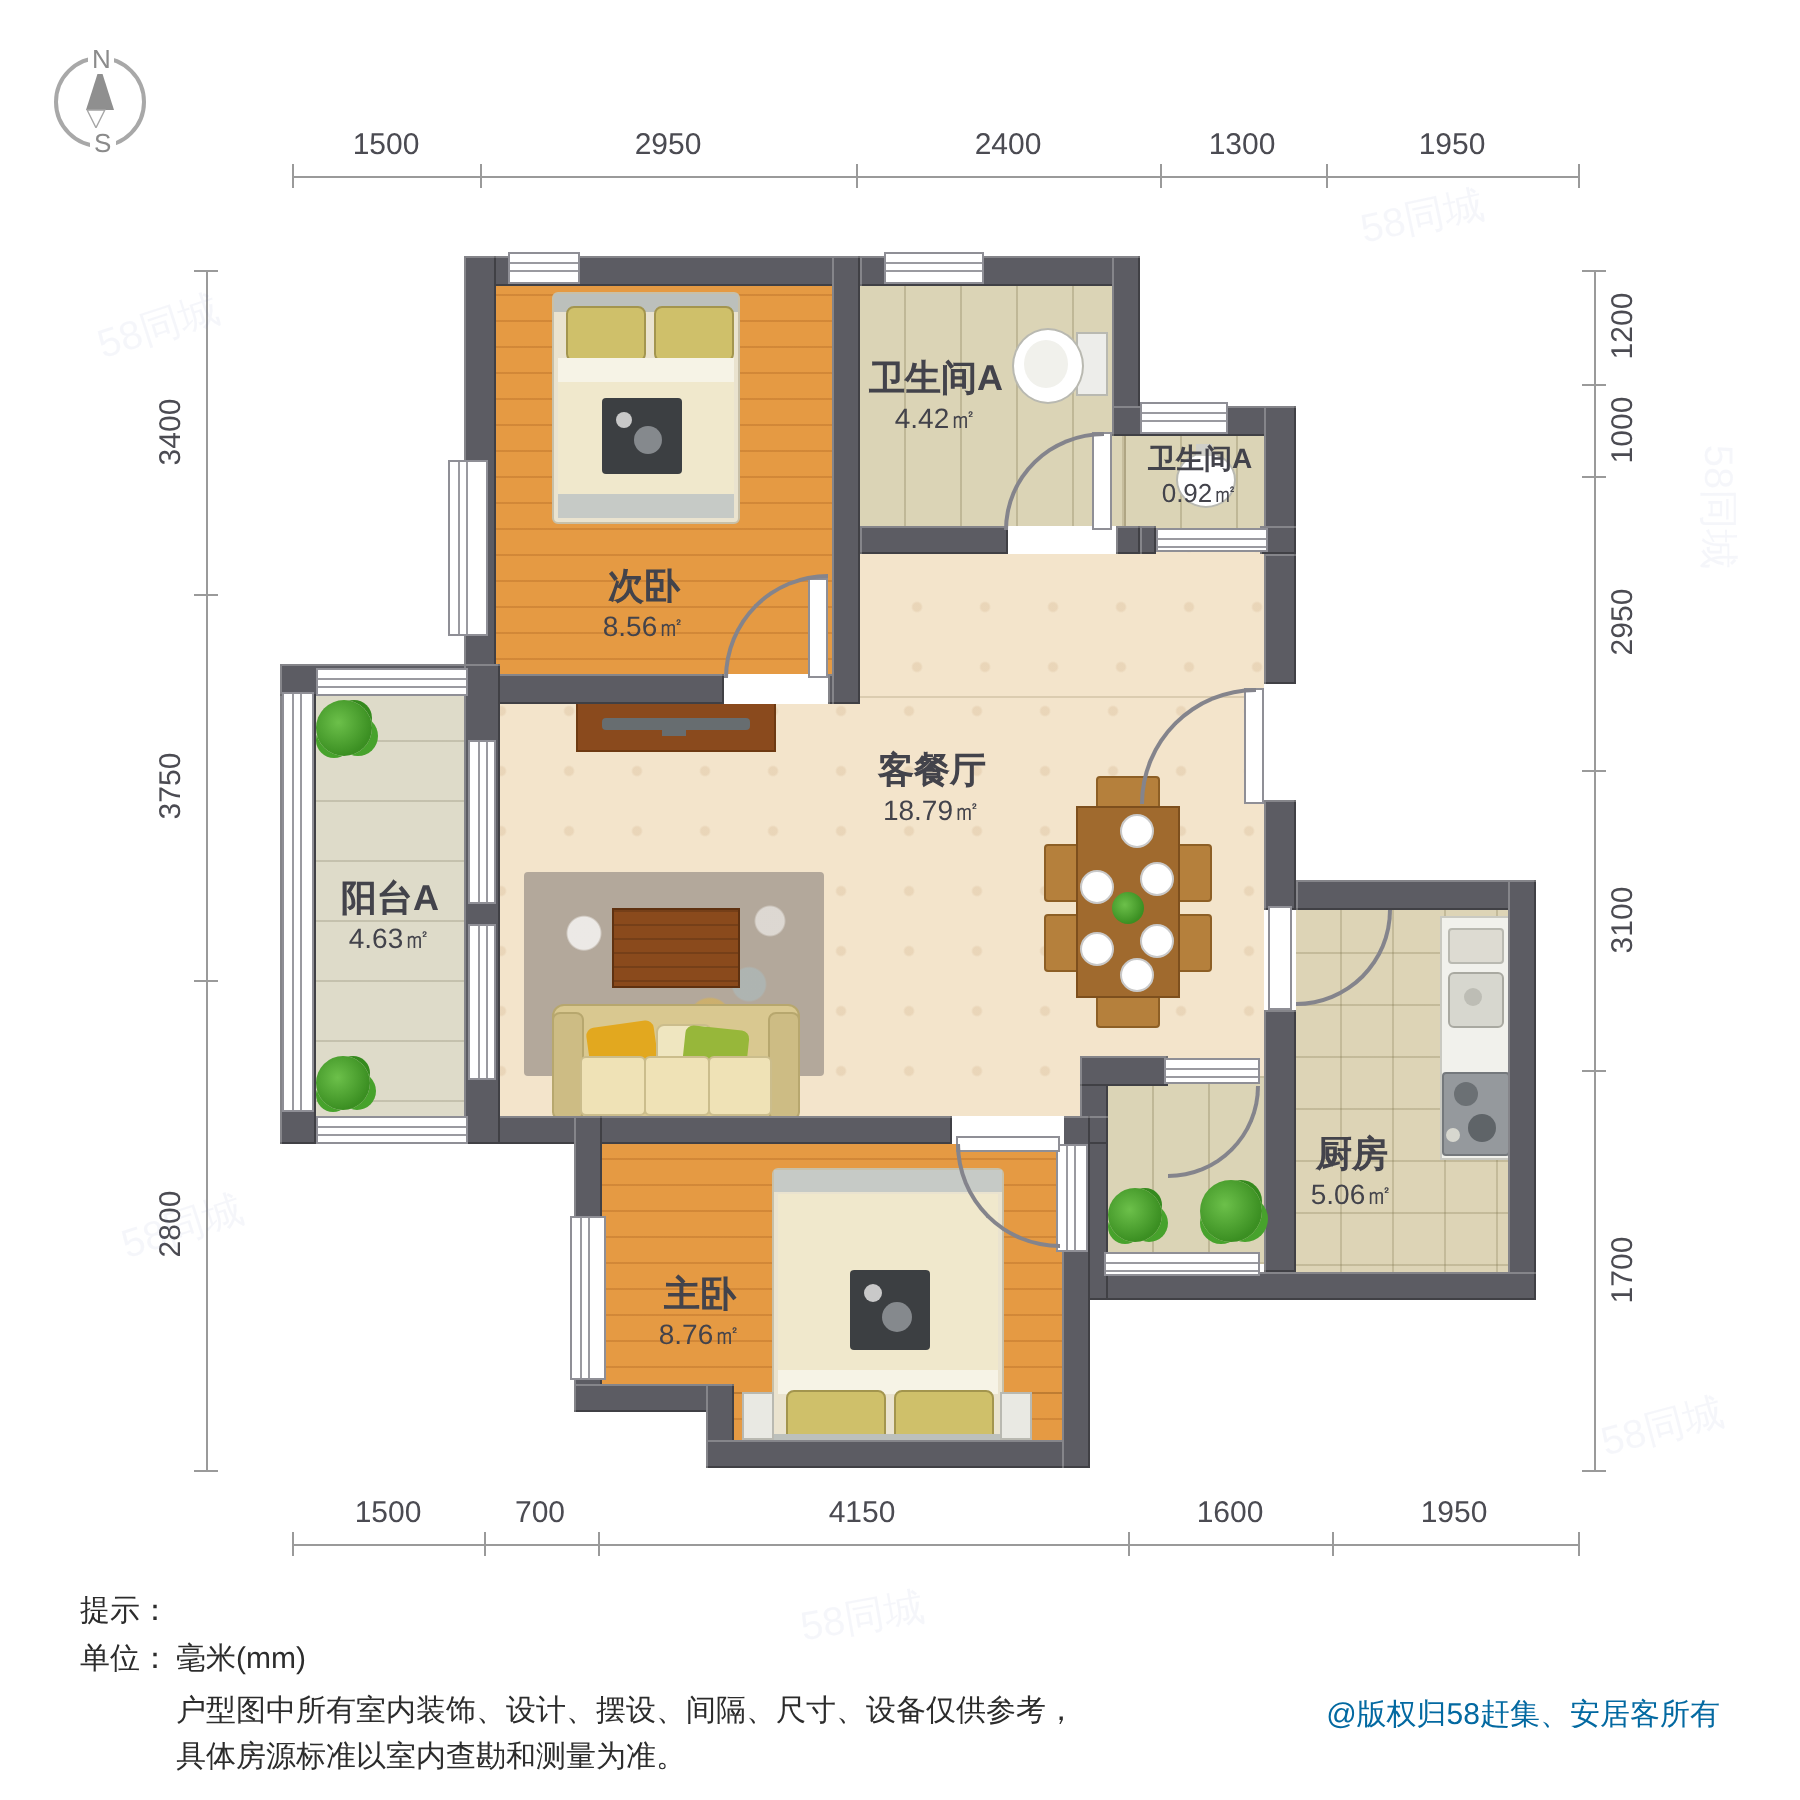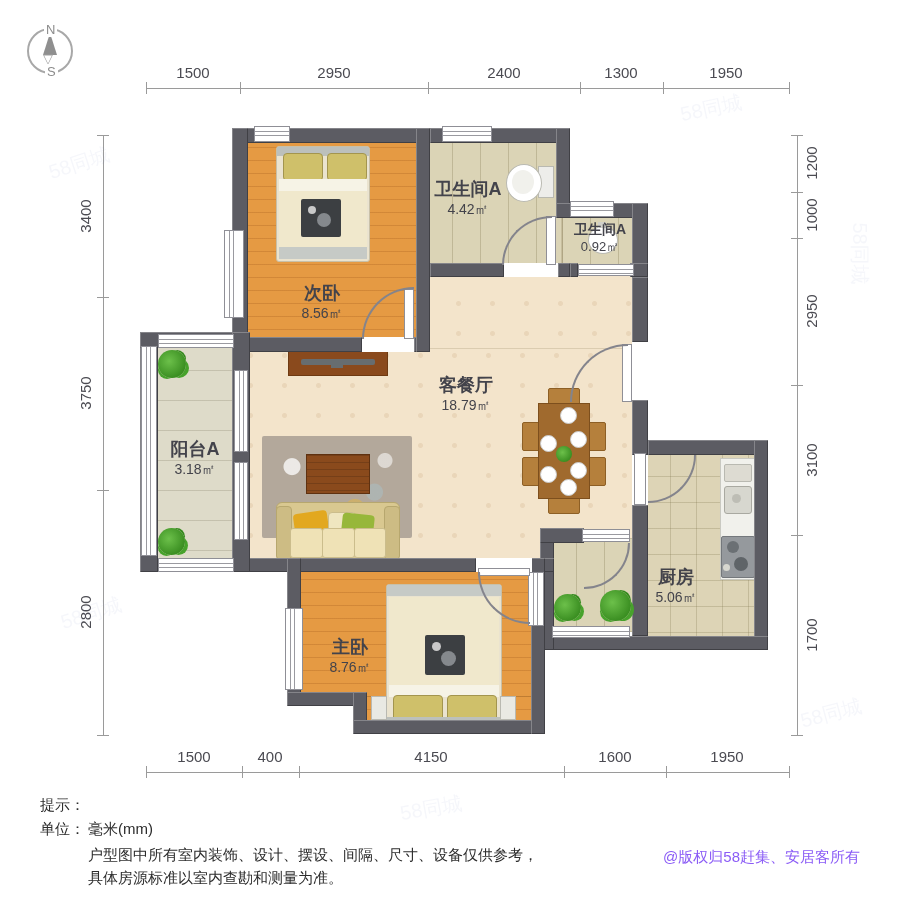--- a/index.html
+++ b/index.html
@@ -37,21 +37,21 @@
   .rarea{font-size:14px;}
   .rlabel.small .rname{font-size:14px;}
   .rlabel.small .rarea{font-size:13px;}
   
   .dimline{position:absolute;background:#9a9a9a;z-index:8;}
   .tick{position:absolute;background:#9a9a9a;z-index:8;}
   .dim{position:absolute;width:80px;height:18px;color:#4b4b52;font-size:15px;text-align:center;z-index:8;}
   .dim-v{transform:rotate(-90deg);}
   
   .note{position:absolute;font-size:15px;color:#2c2c2c;z-index:8;}
-  .copy{position:absolute;font-size:15px;color:#8b5cf6;z-index:8;}
+  .copy{position:absolute;font-size:15px;color:#0369a1;z-index:8;}
   .wm{position:absolute;color:#6677bb;opacity:.06;font-size:20px;z-index:9;pointer-events:none;}
   
   .compass{position:absolute;left:25px;top:24px;width:52px;height:52px;z-index:8;}
   .c-ring{position:absolute;left:2px;top:4px;width:46px;height:46px;border:2px solid #a8a8a8;border-radius:50%;box-sizing:border-box;}
   .c-n{position:absolute;left:19px;top:-2px;color:#8b8b8b;font-size:13px;background:#fff;padding:0 2px;}
   .c-s{position:absolute;left:20px;top:40px;color:#8b8b8b;font-size:13px;background:#fff;padding:0 2px;}
   .c-up{position:absolute;left:18px;top:9px;width:0;height:0;border-left:7px solid transparent;border-right:7px solid transparent;border-bottom:22px solid #8f8f8f;}
   .c-dn{position:absolute;left:18px;top:28px;color:#a5a5a5;font-size:13px;line-height:13px;}
 </style>
 </head>
@@ -237,21 +237,21 @@
   <div class="rlabel small" style="left:530px;top:221px">
     <div class="rname">卫生间A</div>
     <div class="rarea">0.92㎡</div>
   </div>
   <div class="rlabel" style="left:396px;top:374px">
     <div class="rname">客餐厅</div>
     <div class="rarea">18.79㎡</div>
   </div>
   <div class="rlabel" style="left:125px;top:438px">
     <div class="rname">阳台A</div>
-    <div class="rarea">3.18㎡</div>
+    <div class="rarea">4.63㎡</div>
   </div>
   <div class="rlabel" style="left:606px;top:566px">
     <div class="rname">厨房</div>
     <div class="rarea">5.06㎡</div>
   </div>
   <div class="rlabel" style="left:280px;top:636px">
     <div class="rname">主卧</div>
     <div class="rarea">8.76㎡</div>
   </div>
 
@@ -269,21 +269,21 @@
   <div class="dim" style="left:686px;top:64px">1950</div>
 
   <div class="dimline" style="left:146px;top:772px;width:644px;height:1px"></div>
   <div class="tick" style="left:146px;top:766px;width:1px;height:12px"></div>
   <div class="tick" style="left:242px;top:766px;width:1px;height:12px"></div>
   <div class="tick" style="left:299px;top:766px;width:1px;height:12px"></div>
   <div class="tick" style="left:564px;top:766px;width:1px;height:12px"></div>
   <div class="tick" style="left:666px;top:766px;width:1px;height:12px"></div>
   <div class="tick" style="left:789px;top:766px;width:1px;height:12px"></div>
   <div class="dim" style="left:154px;top:748px">1500</div>
-  <div class="dim" style="left:230px;top:748px">400</div>
+  <div class="dim" style="left:230px;top:748px">700</div>
   <div class="dim" style="left:391px;top:748px">4150</div>
   <div class="dim" style="left:575px;top:748px">1600</div>
   <div class="dim" style="left:687px;top:748px">1950</div>
 
   <div class="dimline" style="left:103px;top:135px;width:1px;height:600px"></div>
   <div class="tick" style="left:97px;top:135px;width:12px;height:1px"></div>
   <div class="tick" style="left:97px;top:297px;width:12px;height:1px"></div>
   <div class="tick" style="left:97px;top:490px;width:12px;height:1px"></div>
   <div class="tick" style="left:97px;top:735px;width:12px;height:1px"></div>
   <div class="dim dim-v" style="left:46px;top:207px">3400</div>

